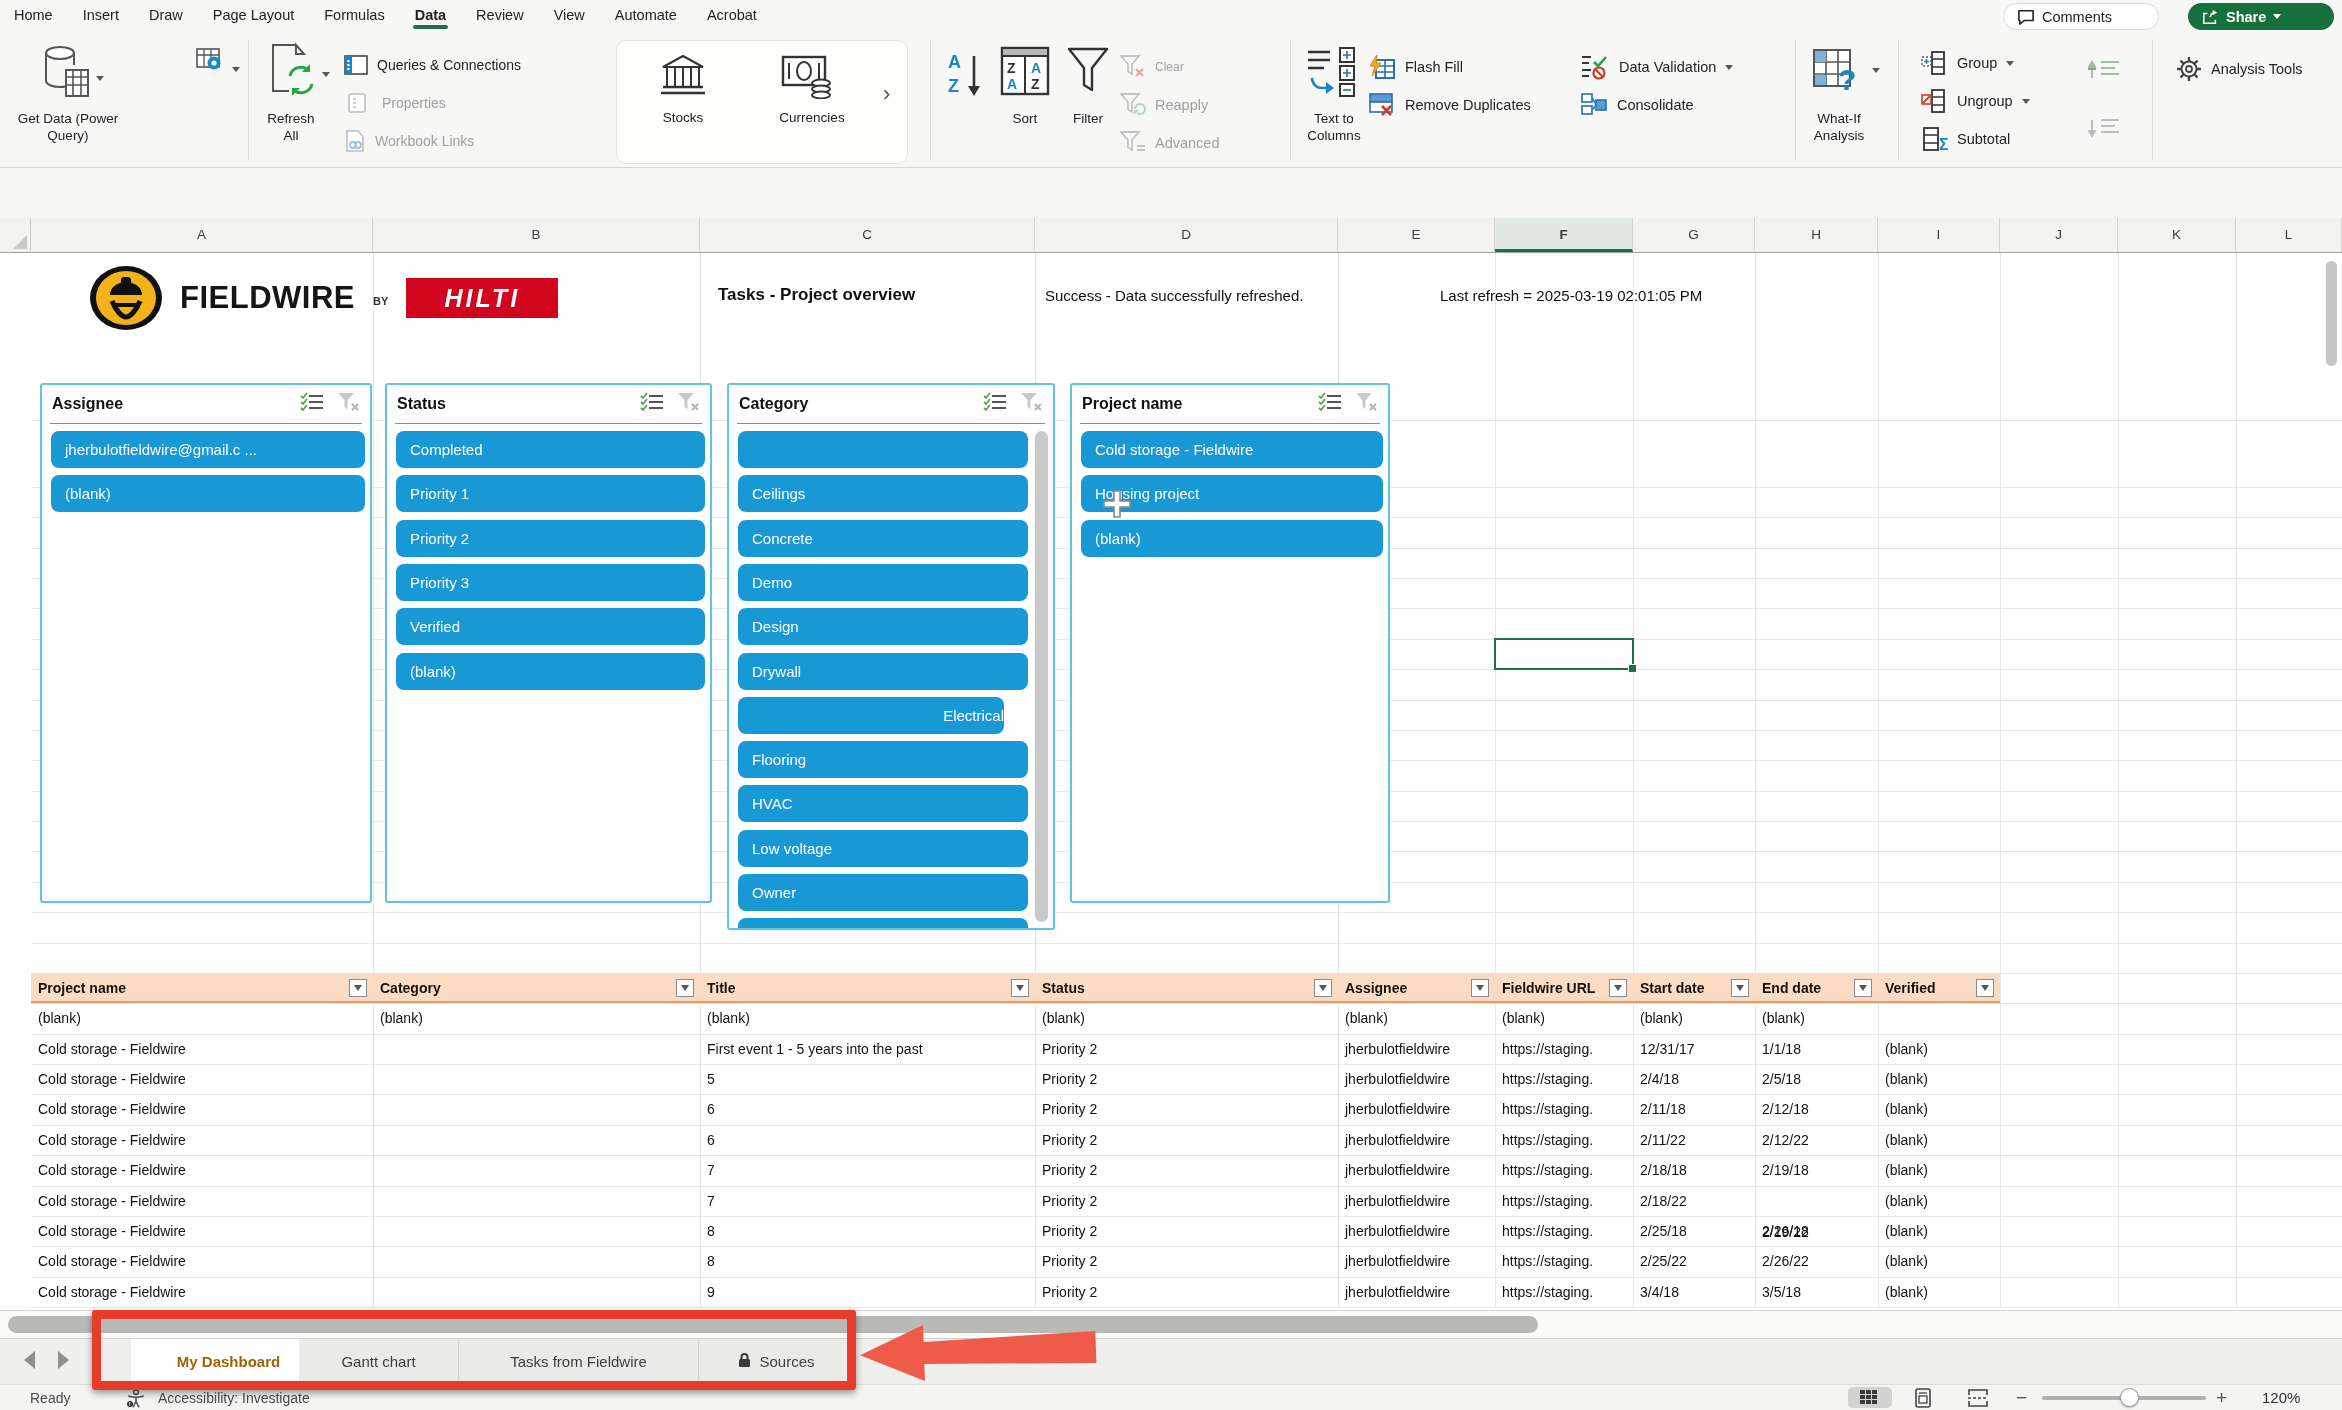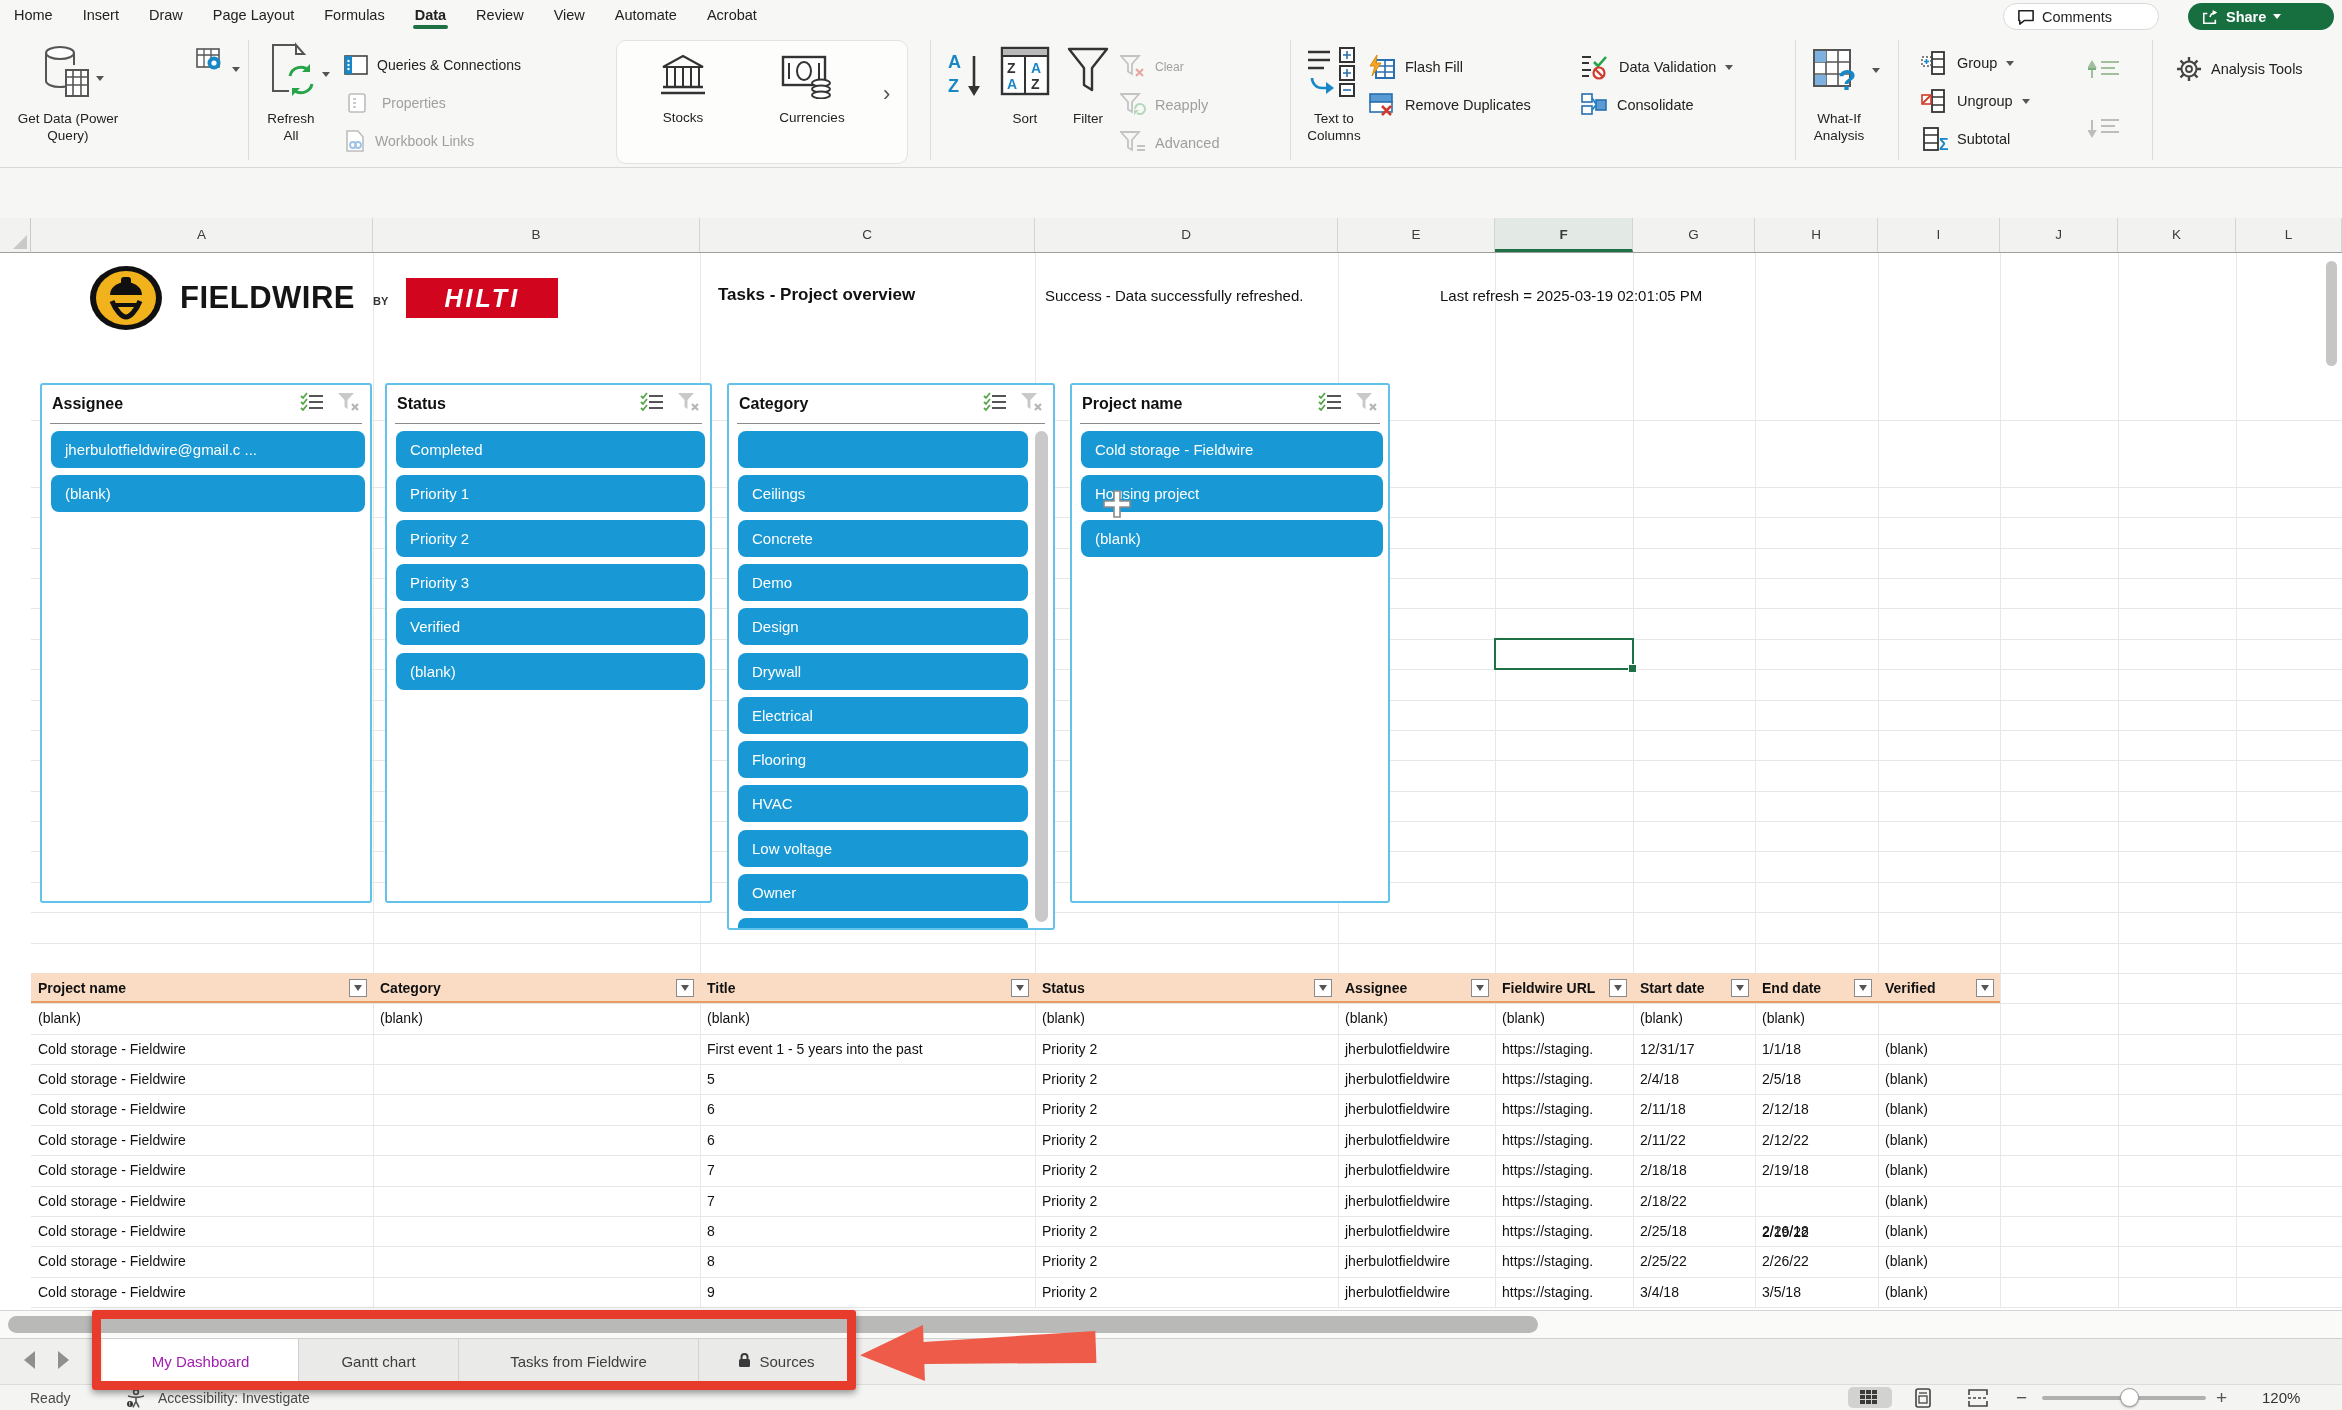--- a/index.html
+++ b/index.html
@@ -72,21 +72,21 @@
   .selhandle{position:absolute;width:7px;height:7px;background:#1e7145;border:1px solid #fff;}
   .vthumb{position:absolute;left:2326px;top:8px;width:11px;height:105px;background:#c6c6c5;border-radius:6px;}
   
   .hscroll{position:absolute;left:0;top:1310px;width:2342px;height:28px;background:#fafaf9;border-top:1px solid #d5d5d4;box-sizing:border-box;}
   .hthumb{position:absolute;left:8px;top:5px;width:1530px;height:17px;background:#b9b9b8;border-radius:9px;}
   .tabsbar{position:absolute;left:0;top:1338px;width:2342px;height:46px;background:#efefee;border-top:1px solid #d0d0cf;box-sizing:border-box;}
   .tnav{position:absolute;top:12px;width:0;height:0;}
   .tnav.l{left:24px;border-top:9px solid transparent;border-bottom:9px solid transparent;border-right:11px solid #8f8f8e;}
   .tnav.r{left:58px;border-top:9px solid transparent;border-bottom:9px solid transparent;border-left:11px solid #8f8f8e;}
   .sheettab{position:absolute;top:0;height:45px;display:flex;align-items:center;justify-content:center;gap:8px;font-size:15px;color:#3d3d3d;border-right:1px solid #d2d2d1;box-sizing:border-box;background:#eaeae9;}
-  .sheettab.active{background:#fff;color:#a21caf;font-weight:400;border-right:1px solid #cfcfce;}
+  .sheettab.active{background:#fff;color:#a16207;font-weight:700;border-right:1px solid #cfcfce;margin-left:28px;}
   .statusbar{position:absolute;left:0;top:1384px;width:2342px;height:26px;background:#f4f4f3;border-top:1px solid #dcdcdb;box-sizing:border-box;font-size:14px;color:#4a4a4a;}
   .sb{position:absolute;top:0;height:25px;display:flex;align-items:center;gap:8px;}
   .viewbtn{position:absolute;top:2px;width:44px;height:21px;border-radius:5px;display:flex;align-items:center;justify-content:center;}
   .viewbtn.on{background:#d2d2d1;}
   .ztrack{position:absolute;left:2042px;top:11px;width:164px;height:4px;background:#b0b0af;border-radius:2px;}
   .zknob{position:absolute;left:2120px;top:3px;width:17px;height:17px;background:#fff;border:1px solid #9a9a99;border-radius:50%;box-shadow:0 1px 2px rgba(0,0,0,.25);}
   .zsign{position:absolute;top:0;height:25px;display:flex;align-items:center;font-size:19px;color:#555;}
   
   .ann-rect{position:absolute;left:92px;top:1310px;width:764px;height:80px;border:9px solid #e73b2c;border-radius:3px;box-sizing:border-box;box-shadow:0 3px 7px rgba(0,0,0,.4);z-index:40;pointer-events:none;}
   .ann-arrow{position:absolute;left:860px;top:1320px;z-index:41;transform:rotate(-2deg);pointer-events:none;}
@@ -587,21 +587,21 @@
                   <path d="M16 12l6 6M22 12l-6 6" stroke="#b5b5b5" stroke-width="2.2"></path>
                 </svg></div>
             </div>
             <div class="hrule"></div>
             <div class="sitem" style="top: 46px; width: 290px;"></div>
             <div class="sitem" style="top: 90.3px; width: 290px;">Ceilings</div>
             <div class="sitem" style="top: 134.6px; width: 290px;">Concrete</div>
             <div class="sitem" style="top: 178.9px; width: 290px;">Demo</div>
             <div class="sitem" style="top: 223.2px; width: 290px;">Design</div>
             <div class="sitem" style="top: 267.5px; width: 290px;">Drywall</div>
-            <div class="sitem" style="top: 311.8px; width: 290px;">Electrical</div>
+            <div class="sitem" style="top: 311.8px; width: 266px; text-align: right;">Electrical</div>
             <div class="sitem" style="top: 356.1px; width: 290px;">Flooring</div>
             <div class="sitem" style="top: 400.4px; width: 290px;">HVAC</div>
             <div class="sitem" style="top: 444.7px; width: 290px;">Low voltage</div>
             <div class="sitem" style="top: 489px; width: 290px;">Owner</div>
             <div class="sitem" style="top: 533.3px; width: 290px;">Paint</div>
             <div class="sscroll" style="right: 5px; top: 46px; height: 491px;"></div>
           </div>
           <div class="slicer" style="left: 1070px; top: 130px; width: 320px; height: 520px;">
             <div class="shead">
               <div class="stitle">Project name</div>

